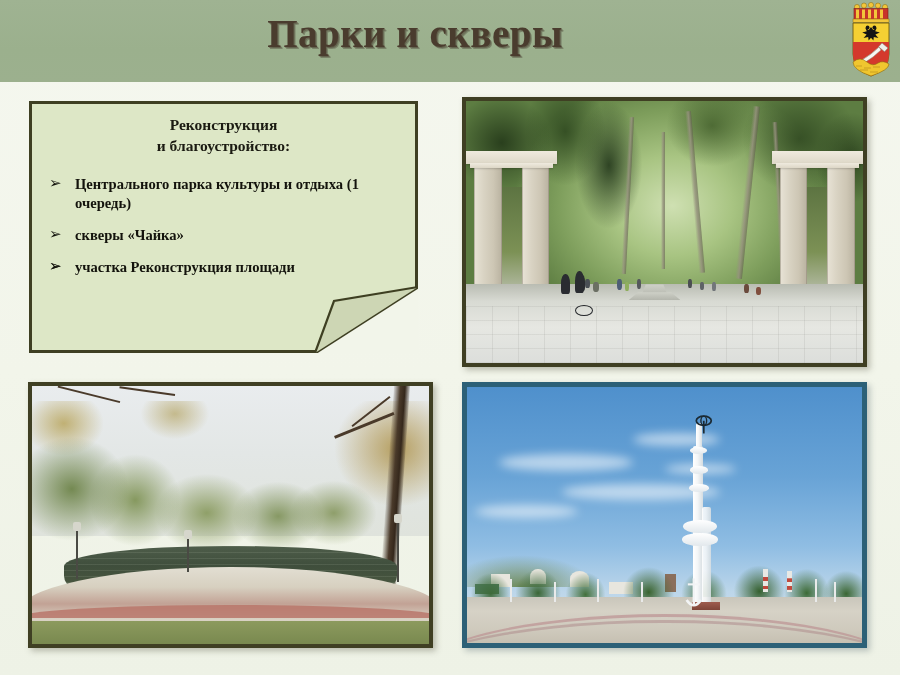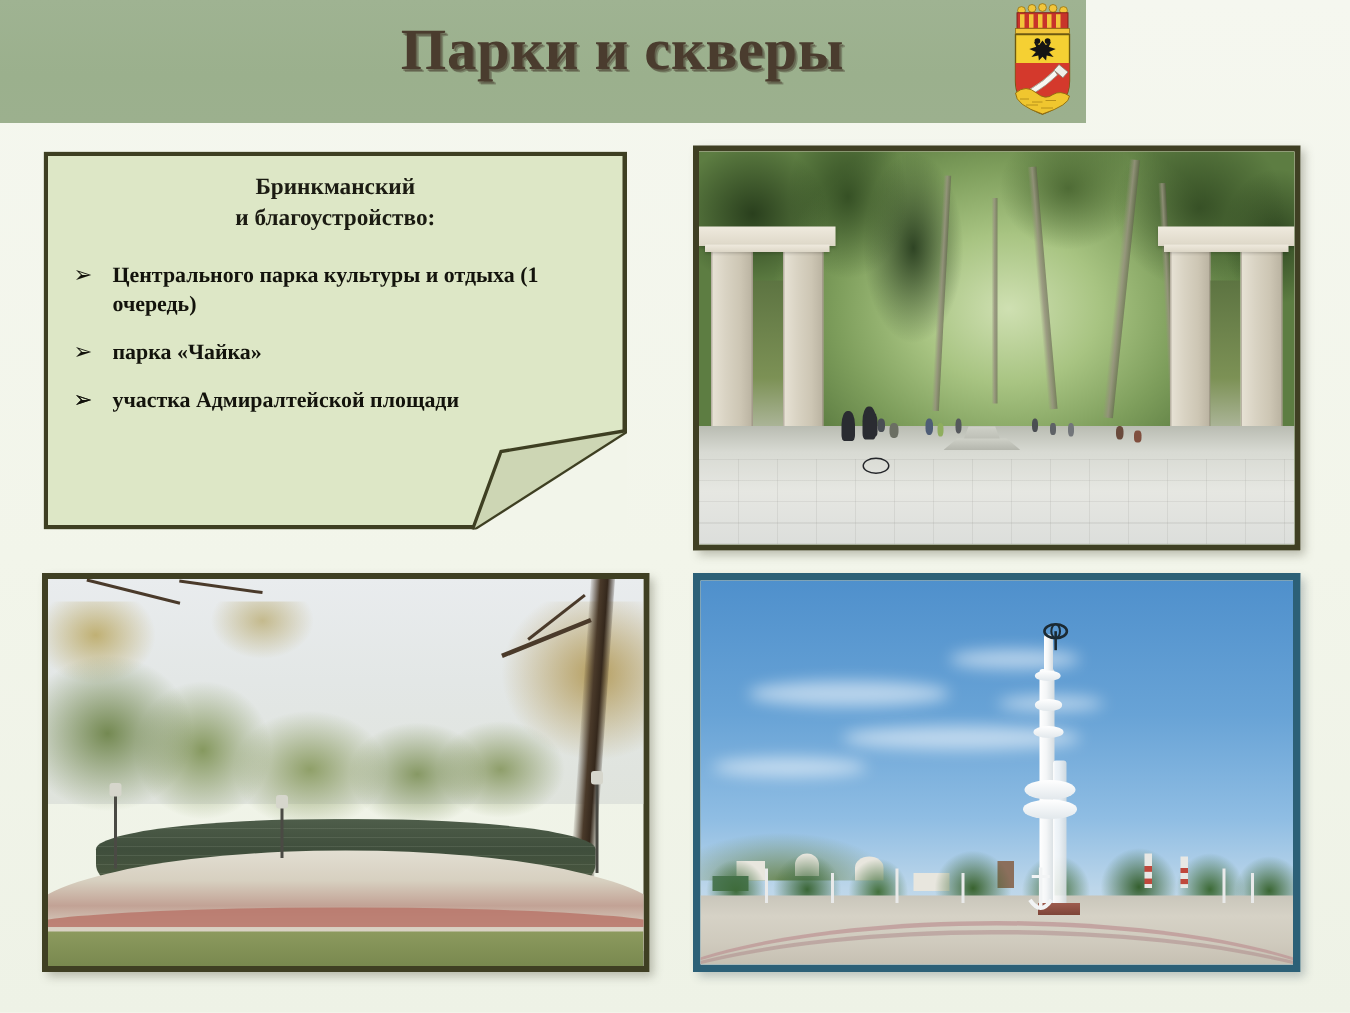--- a/index.html
+++ b/index.html
@@ -20,21 +20,21 @@
   .slide {
     position: absolute;
     inset: 0;
     background: linear-gradient(180deg, #f5f7ef 0%, #f2f5ea 55%, #eef2e6 100%);
   }
 
   
   .header-band {
     position: absolute;
     left: 0; top: 0;
-    width: 724px;
+    width: 900px;
     height: 82px;
     background: linear-gradient(180deg, #9fb392 0%, #9bb08d 60%, #9cb08e 100%);
   }
   .header-title {
     position: absolute;
     left: 0; top: 11px;
     width: 830px;
     text-align: center;
     font-size: 39px;
     font-weight: bold;
@@ -372,39 +372,39 @@
   <div class="callout"></div>
   <svg class="callout-fold" style="left:29px; top:101px;" viewBox="0 0 389 252">
     <path d="M286 252 L389 186 L389 252 Z" fill="#f2f5ea"></path>
     <path d="M289 250 L387 188 L387 250 Z" fill="#f2f5ea"></path>
     <path d="M286 252 L389 186" stroke="#3e3f22" stroke-width="3" fill="none"></path>
     <path d="M286 252 L305 200 L389 186" fill="#cdd6b4" stroke="#3e3f22" stroke-width="2.2"></path>
   </svg>
 
   <div class="callout-inner">
     <div class="callout-heading">
-      <span>Бринкманский</span><br>
+      <span>Реконструкция</span><br>
       <span>и благоустройство:</span>
     </div>
 
     <ul class="bullet-list">
       <li class="bullet-item">
         <span class="bullet-glyph">➢</span>
         <span>Центрального парка культуры  и отдыха (1 очередь)</span>
       </li>
       <li class="bullet-item">
         <span class="bullet-glyph">➢</span>
-        <span>парка «Чайка»</span>
+        <span>скверы «Чайка»</span>
       </li>
       <li class="bullet-item">
         <span class="bullet-glyph">➢</span>
       </li>
       <li class="bullet-item">
         <span class="bullet-glyph">➢</span>
-        <span>участка Адмиралтейской площади</span>
+        <span>участка Реконструкция площади</span>
       </li>
     </ul>
   </div>
 
   <div class="photo photo-olive" id="photo-park-entrance">
     <div class="photo-inner">
       <div class="p1-sky"></div>
       <div class="p1-canopy"></div>
 
       <div class="p1-trunk" style="left:40%; top:6%;  width:5px;  height:60%; transform:rotate(3deg);"></div>

